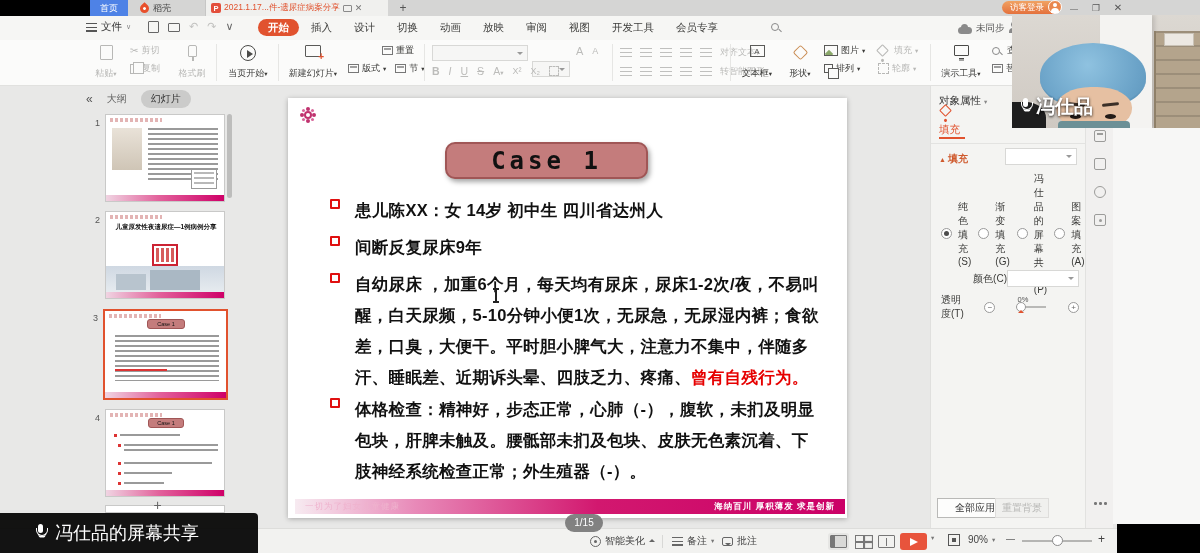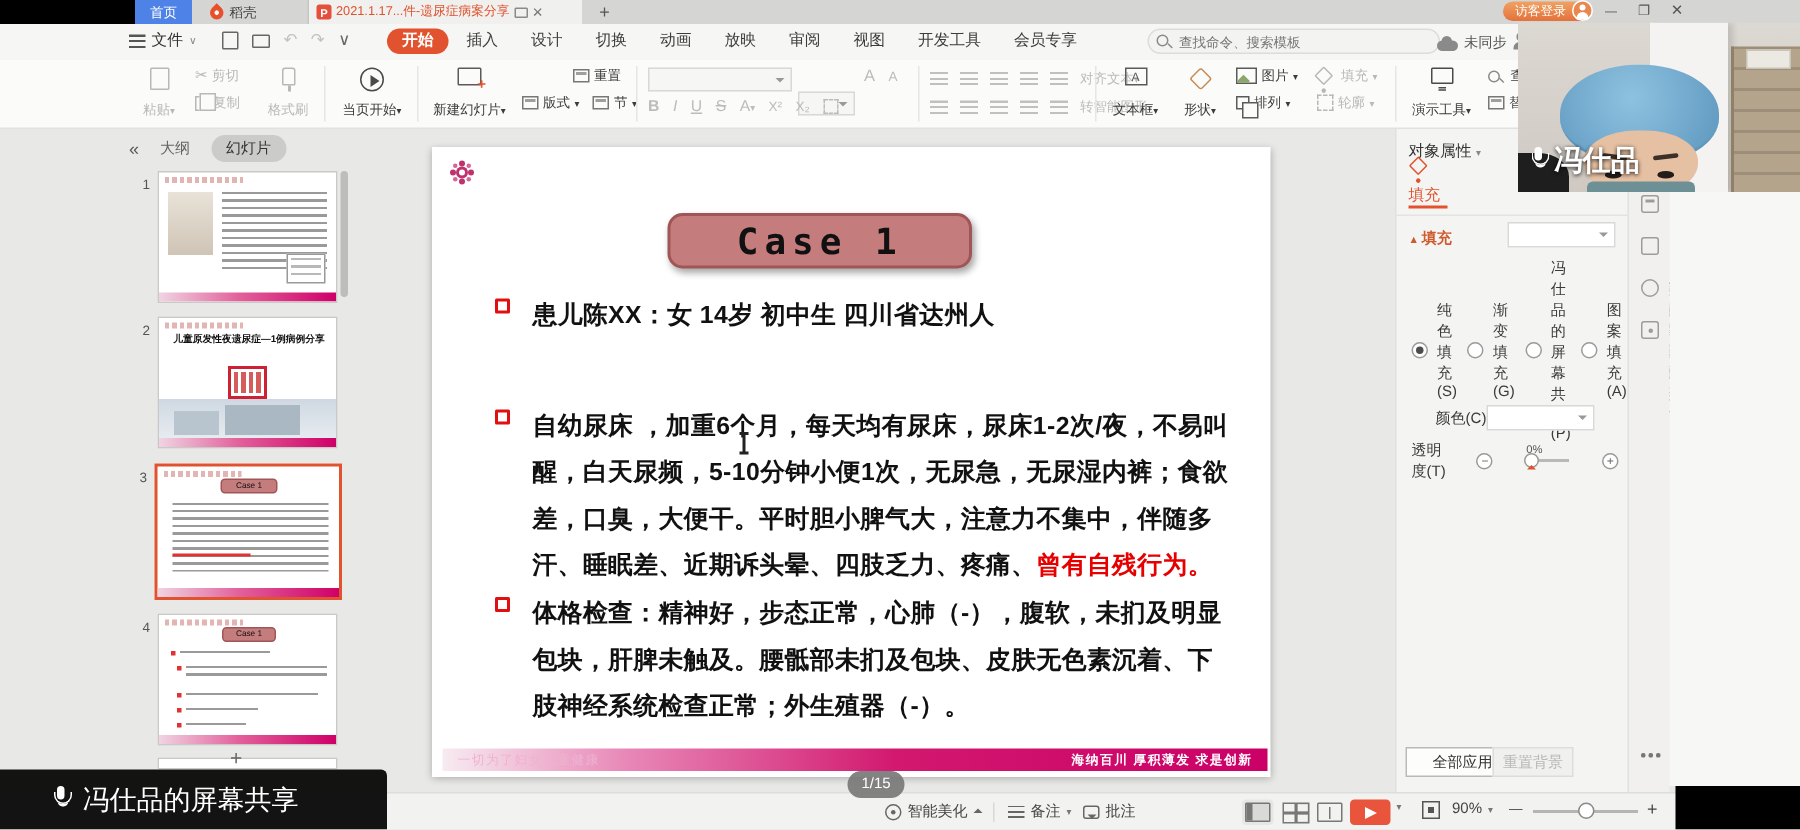--- a/index.html
+++ b/index.html
@@ -165,21 +165,21 @@
   .fill-underline { position:absolute; left:8px; top:51px; width:26px; height:2px; background:#e1522e;}
   .phr { position:absolute; left:0; top:57px; width:155px; height:1px; background:#e3e3e1;}
   .sect { position:absolute; left:8px; top:66px; color:#cf5a2e; font-weight:bold;}
   .sect::before{content:"▲ "; font-size:7px;}
   .sect-combo { position:absolute; left:74px; top:62px; width:72px; height:17px; background:#fff;}
   .fill-opts { position:absolute; left:10px; top:86px; display:flex; flex-direction:row; gap:7px;}
   .prow { display:flex; align-items:center; gap:6px; color:#3a3a38;}
   .radio { width:11px; height:11px; border:1px solid #9a9a9a; border-radius:50%; background:#fff; flex:none;}
   .radio.sel::after{content:"";display:block;width:5px;height:5px;margin:2px;border-radius:50%;background:#4c4c4c;}
   .chk { width:10px; height:10px; border:1px solid #9a9a9a; background:#fff; flex:none;}
-  .colorrow { position:absolute; left:10px; top:184px; width:138px; display:flex; justify-content:center; align-items:center; color:#3a3a38;}
+  .colorrow { position:absolute; left:10px; top:184px; width:138px; display:flex; justify-content:flex-end; align-items:center; color:#3a3a38;}
   .color-combo { width:72px; height:17px; background:#fff;}
   .transrow { position:absolute; left:10px; top:207px; width:138px; display:flex; align-items:center; gap:20px; color:#3a3a38;}
   .stepcirc { width:11px; height:11px; border:1px solid #9a9a9a; border-radius:50%; background:#fff; font-size:8px;
               line-height:9px; text-align:center; color:#666; flex:none;}
   .sl-track { position:relative; width:52px; height:1.6px; background:#b9b9b7; margin:0 2px;}
   .sl-thumb { position:absolute; left:-1px; top:-4.5px; width:10px; height:10px; border-radius:50%; background:#fff; border:1px solid #999;}
   .sl-val { position:absolute; left:0; top:-11px; font-size:7.5px; color:#555;}
   .sl-tri { position:absolute; left:1px; top:4px; border:3.5px solid transparent; border-bottom-color:#e1522e; border-top:none;}
   .pbtn { position:absolute; top:412px; height:20px; border:1px solid #b9b9b7; background:#fdfdfc; font-size:10px;
           display:flex; align-items:center; justify-content:center; color:#333;}
@@ -291,21 +291,20 @@
     <span class="rtab">插入</span>
     <span class="rtab">设计</span>
     <span class="rtab">切换</span>
     <span class="rtab">动画</span>
     <span class="rtab">放映</span>
     <span class="rtab">审阅</span>
     <span class="rtab">视图</span>
     <span class="rtab">开发工具</span>
     <span class="rtab">会员专享</span>
   </div>
-  <input class="ab searchbox" readonly="" placeholder="查找命令、搜索模板" style="">
   <span class="mag in-search"></span>
   <div class="ab sync">
     <span class="cloud"></span>
     <span>未同步</span>
   </div>
   <div class="ab" style="left:1008px;top:6px;"><span class="person"></span></div>
 </div>
 
 <div class="ab toolbar">
   <div class="ab bigbtn off" style="left:86px;width:40px;">
@@ -512,20 +511,24 @@
   <div class="ab" style="left:10px;top:7px;display:flex;gap:5px;">
     <span class="flower"></span>
   </div>
   <span class="flower watermark ab" style="left:500px;top:22px;"></span>
 
   <div class="ab case-box">Case 1</div>
 
   <div class="bullet" style="top:97px;">
     <span class="bmark"></span>
     <div class="btext"><span>患儿陈XX：女 14岁 初中生 四川省达州人</span><span class="red"></span></div>
+  </div>
+  <div class="bullet" style="top:134px;">
+    <span class="bmark"></span>
+    <div class="btext"><span>间断反复尿床9年</span><span class="red"></span></div>
   </div>
   <div class="bullet" style="top:171px;">
     <span class="bmark"></span>
     <div class="btext"><span>自幼尿床 ，加重6个月，每天均有尿床，尿床1-2次/夜，不易叫醒，白天尿频，5-10分钟小便1次，无尿急，无尿湿内裤；食欲差，口臭，大便干。平时胆小脾气大，注意力不集中，伴随多汗、睡眠差、近期诉头晕、四肢乏力、疼痛、</span><span class="red">曾有自残行为。</span></div>
   </div>
   <div class="bullet" style="top:296px;">
     <span class="bmark"></span>
     <div class="btext"><span>体格检查：精神好，步态正常，心肺（-），腹软，未扪及明显包块，肝脾未触及。腰骶部未扪及包块、皮肤无色素沉着、下肢神经系统检查正常；外生殖器（-）。</span><span class="red"></span></div>
   </div>
 

